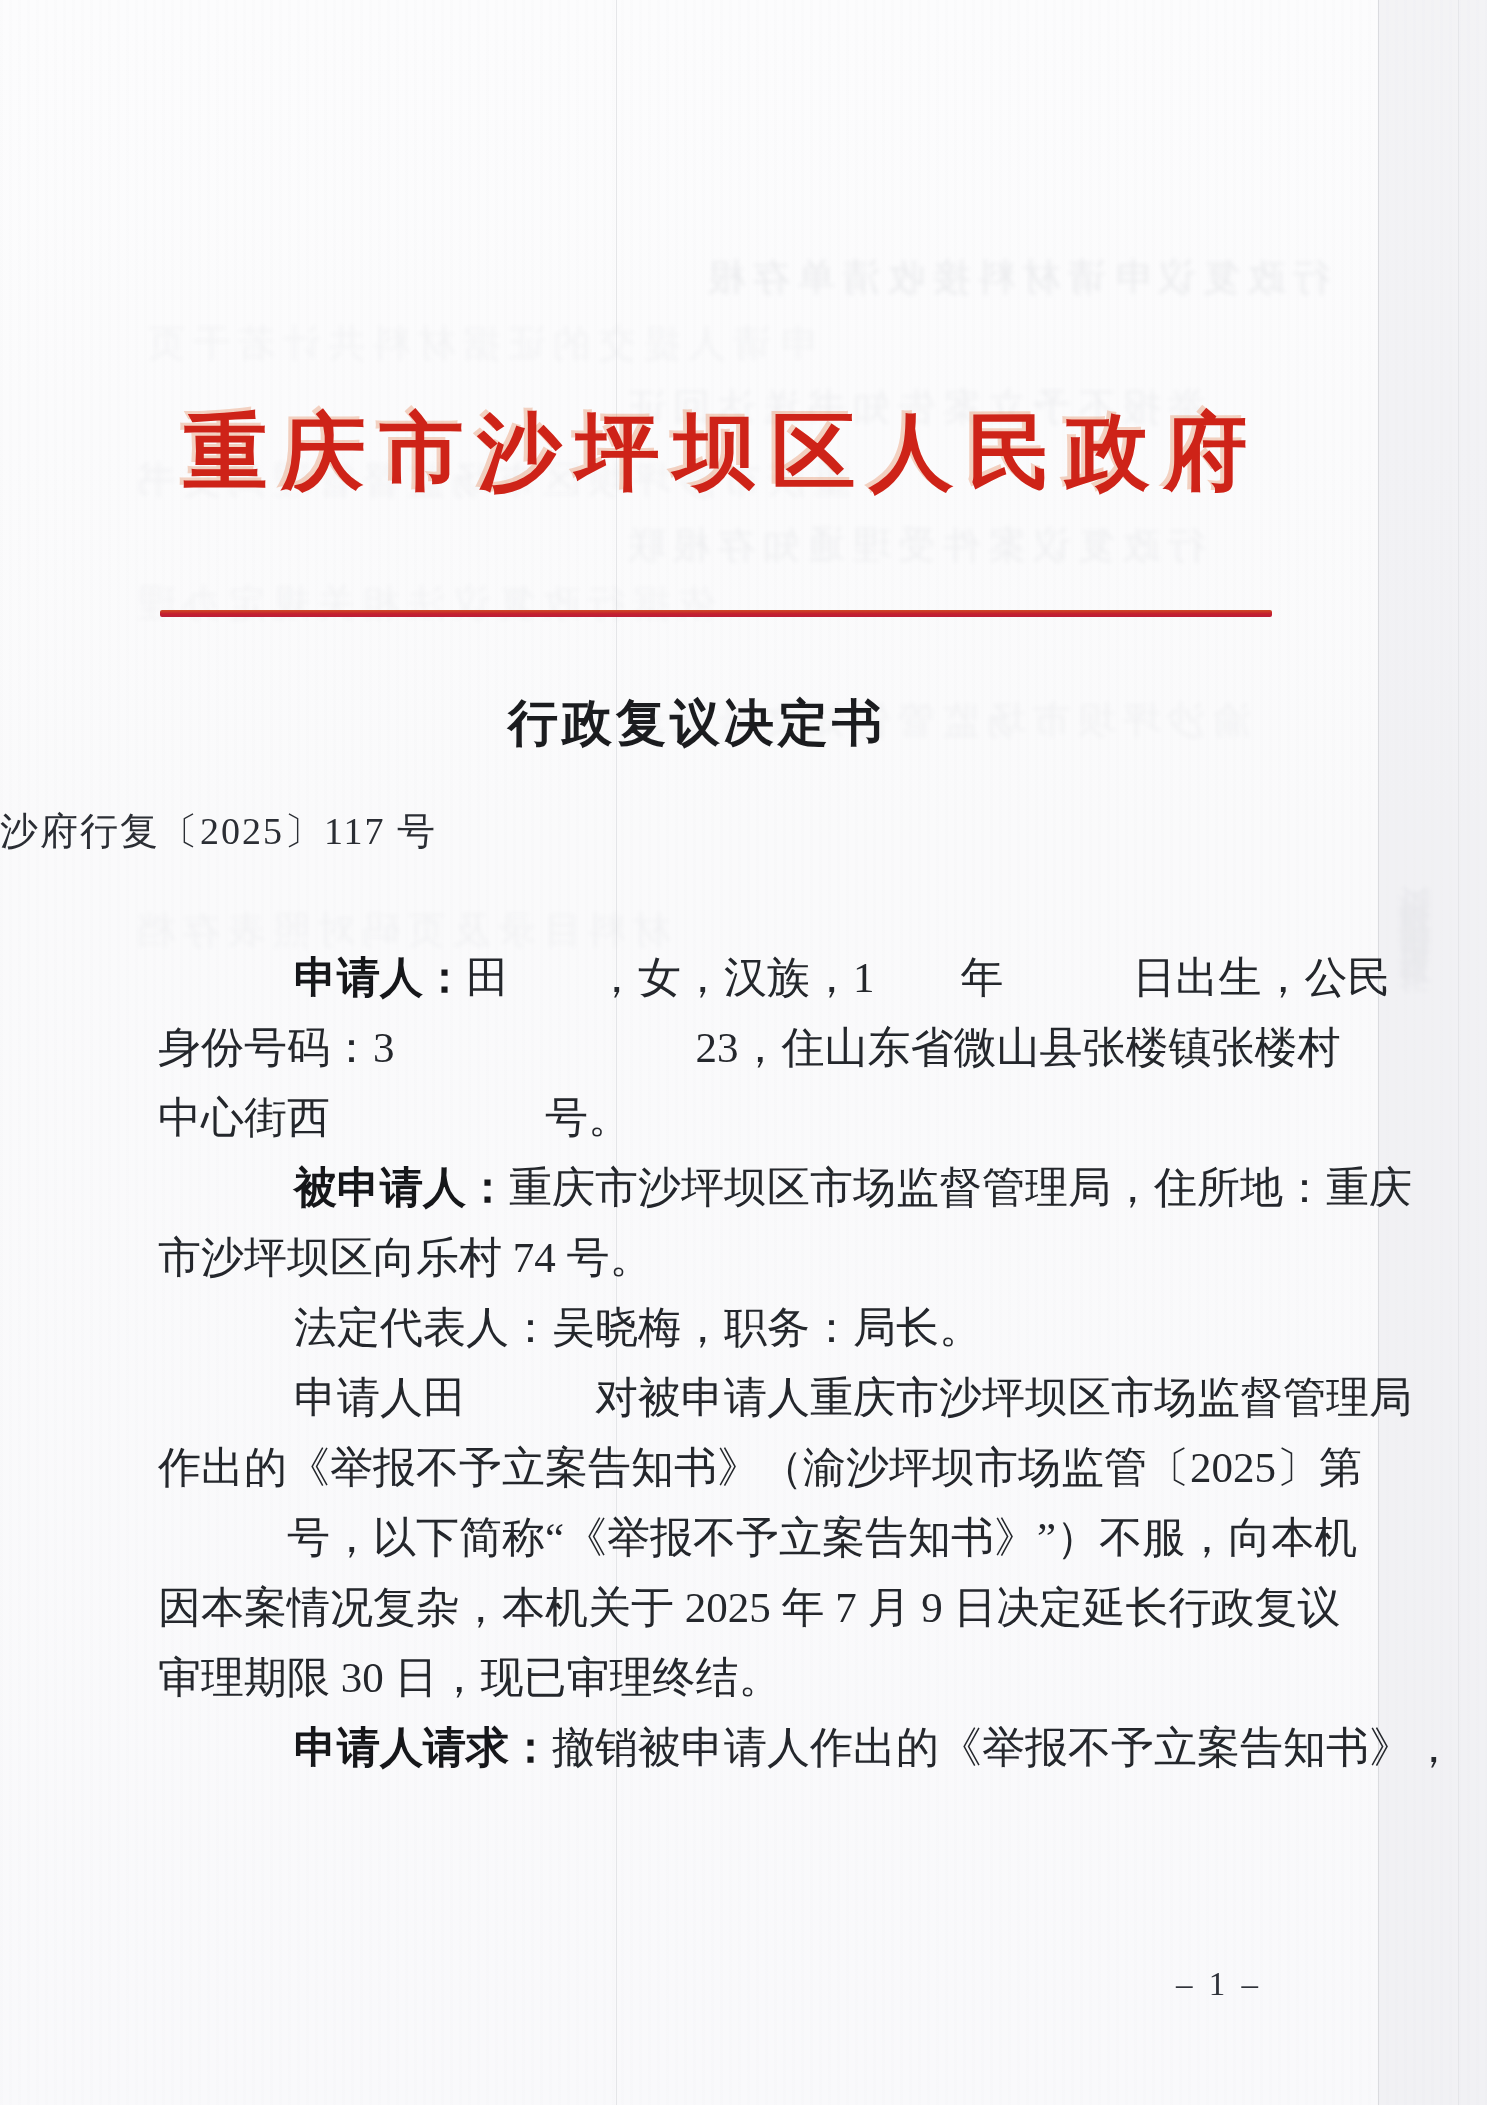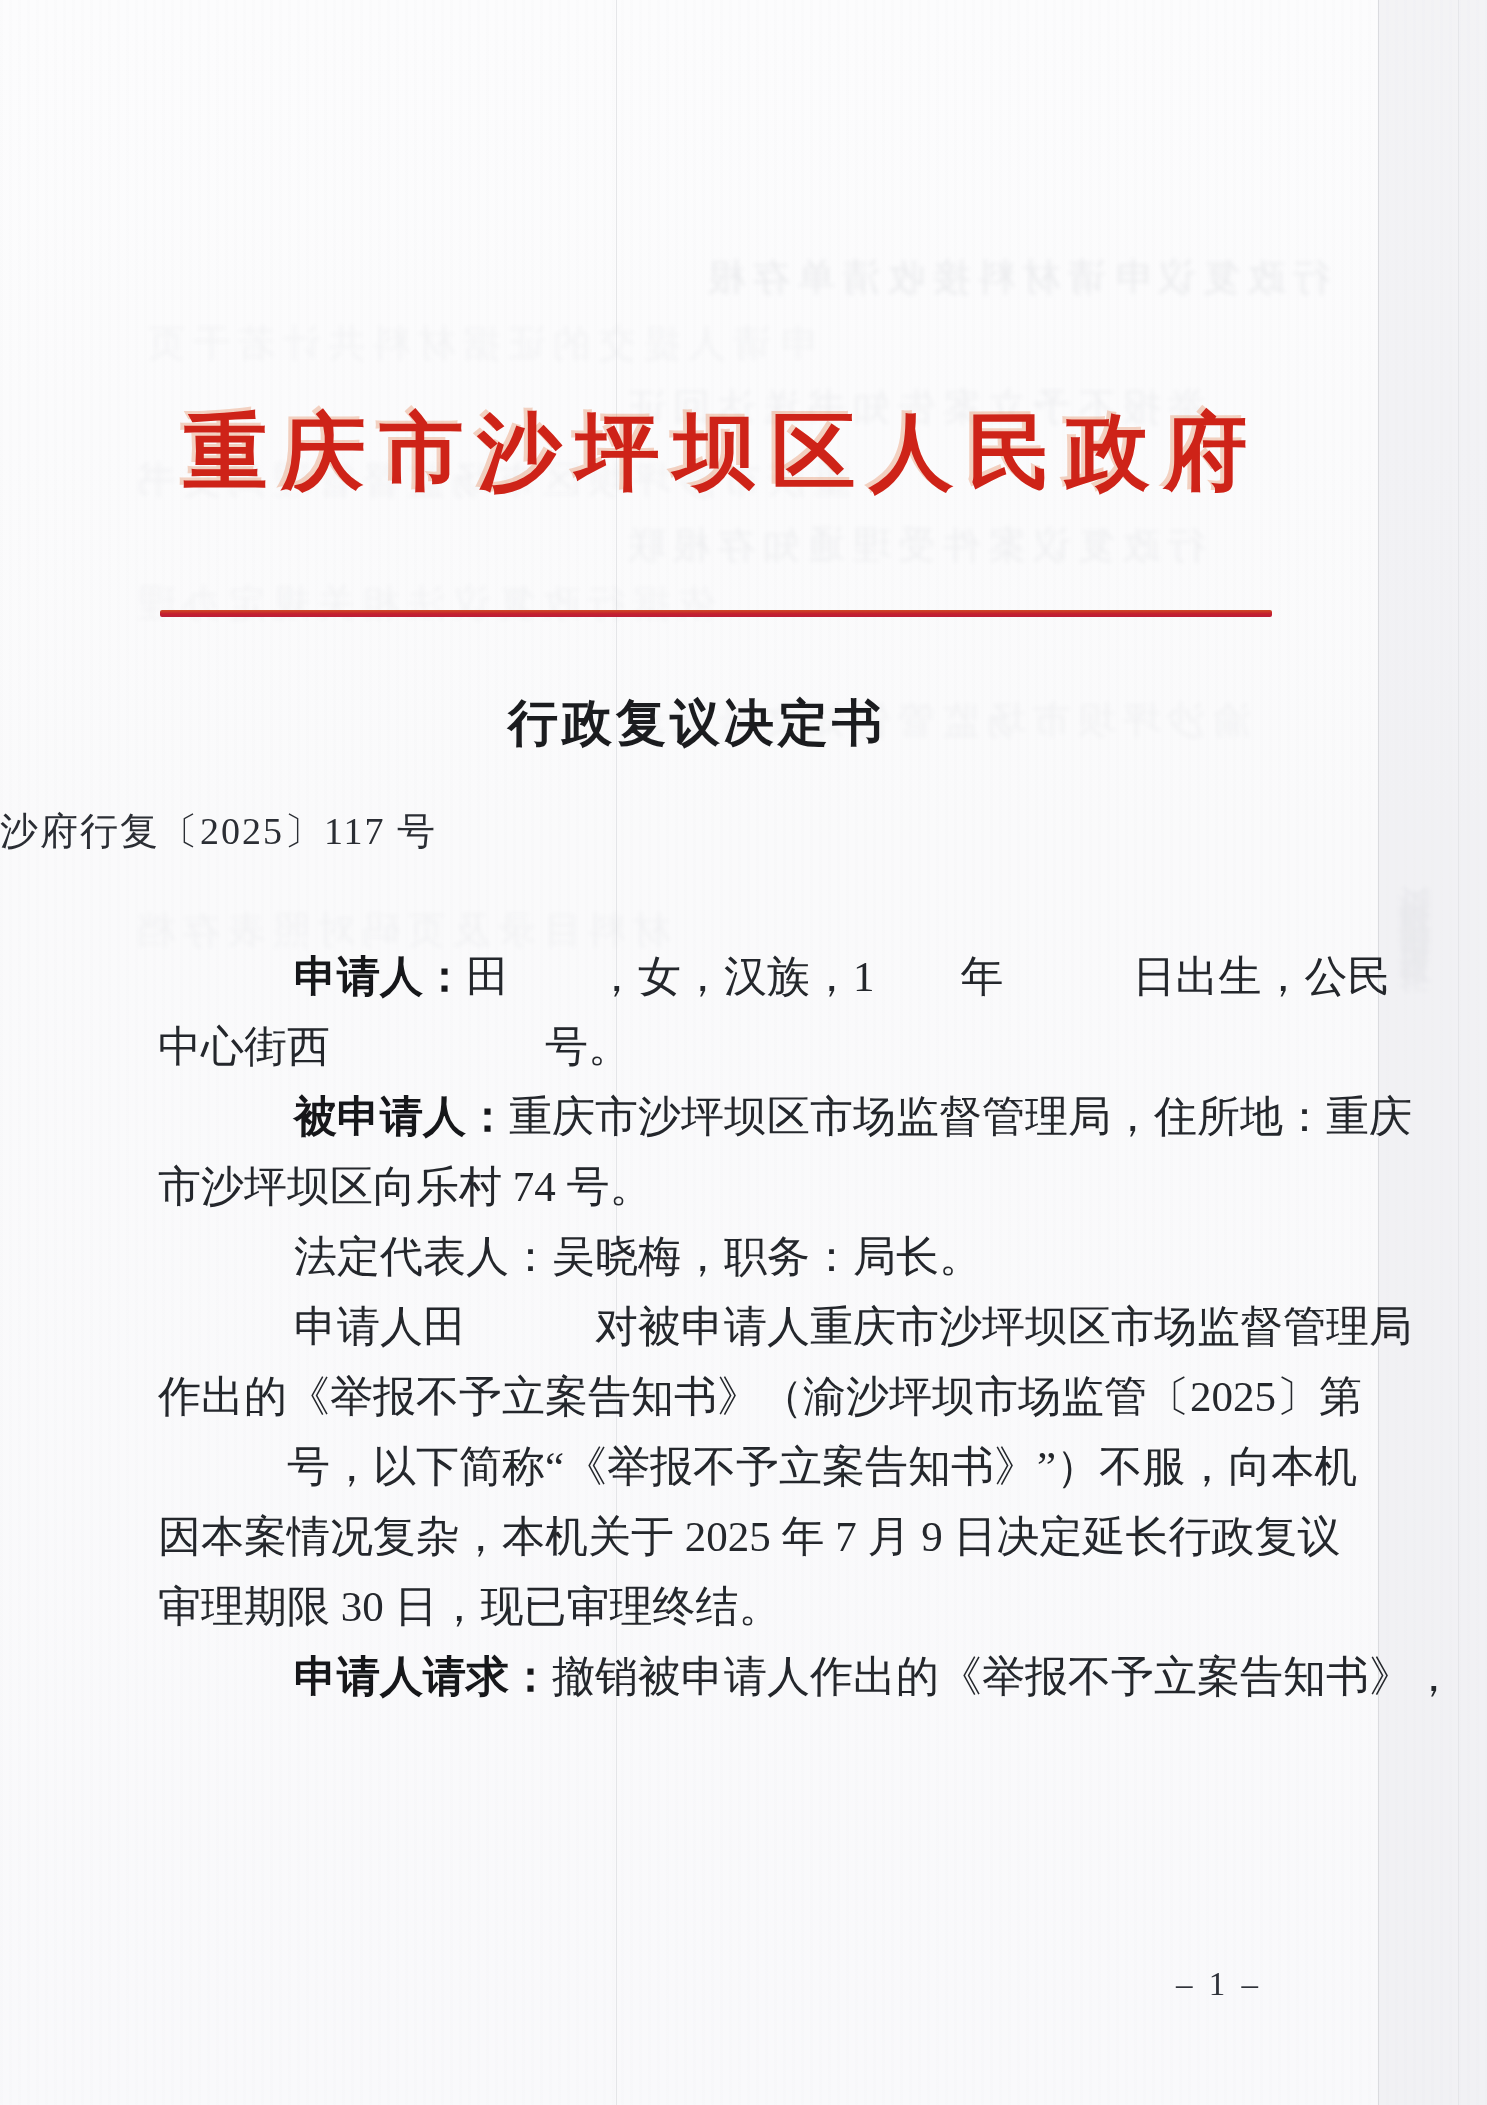--- a/index.html
+++ b/index.html
@@ -50,21 +50,21 @@
     font-size:38px;color:#2b2e34;letter-spacing:2px;white-space:nowrap;
   }
   .body-text{
     position:absolute;left:158px;top:942px;width:1210px;
   }
   .line{
     height:70px;line-height:70px;font-size:43px;color:#24272c;
     white-space:pre;overflow:visible;
   }
   .line .lead{
-    font-family:Liberation Mono, monospace;
+    font-family:Liberation Sans, sans-serif;
     font-weight:bold;color:#16171a;
   }
   .indent{padding-left:136px;}
   .page-number{
     position:absolute;top:1966px;left:0;width:1262px;text-align:right;
     font-size:33px;color:#2f323a;letter-spacing:4px;white-space:nowrap;
   }
 
   .ghost{
     position:absolute;color:#69707c;filter:blur(2px);
@@ -99,20 +99,21 @@
   <div class="edge-line-2"></div>
 
   <div class="gov-title">重庆市沙坪坝区人民政府</div>
   <div class="red-rule"></div>
 
   <div class="doc-title">行政复议决定书</div>
   <div class="doc-number">沙府行复〔2025〕117 号</div>
 
   <div class="body-text">
     <div class="line indent"><span class="lead">申请人：</span><span>田　　，女，汉族，1　　年　　　日出生，公民</span></div>
+    <div class="line"><span class="lead"></span><span>身份号码：3　　　　　　　23，住山东省微山县张楼镇张楼村</span></div>
     <div class="line"><span class="lead"></span><span>中心街西　　　　　号。</span></div>
     <div class="line indent"><span class="lead">被申请人：</span><span>重庆市沙坪坝区市场监督管理局，住所地：重庆</span></div>
     <div class="line"><span class="lead"></span><span>市沙坪坝区向乐村 74 号。</span></div>
     <div class="line indent"><span class="lead"></span><span>法定代表人：吴晓梅，职务：局长。</span></div>
     <div class="line indent"><span class="lead"></span><span>申请人田　　　对被申请人重庆市沙坪坝区市场监督管理局</span></div>
     <div class="line"><span class="lead"></span><span>作出的《举报不予立案告知书》（渝沙坪坝市场监管〔2025〕第</span></div>
     <div class="line"><span class="lead"></span><span>　　　号，以下简称“《举报不予立案告知书》”）不服，向本机</span></div>
     <div class="line"><span class="lead"></span><span>因本案情况复杂，本机关于 2025 年 7 月 9 日决定延长行政复议</span></div>
     <div class="line"><span class="lead"></span><span>审理期限 30 日，现已审理终结。</span></div>
     <div class="line indent"><span class="lead">申请人请求：</span><span>撤销被申请人作出的《举报不予立案告知书》，</span></div>

